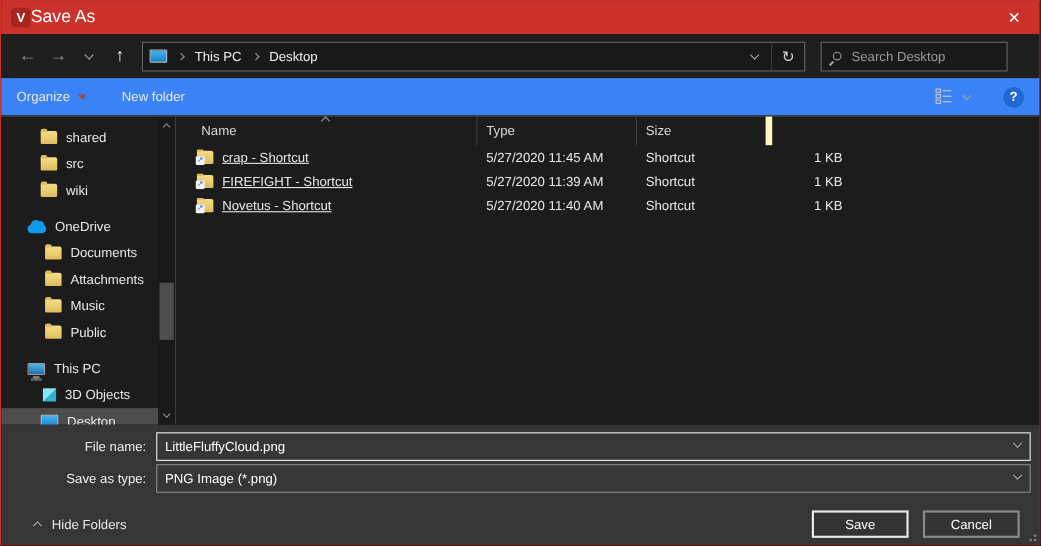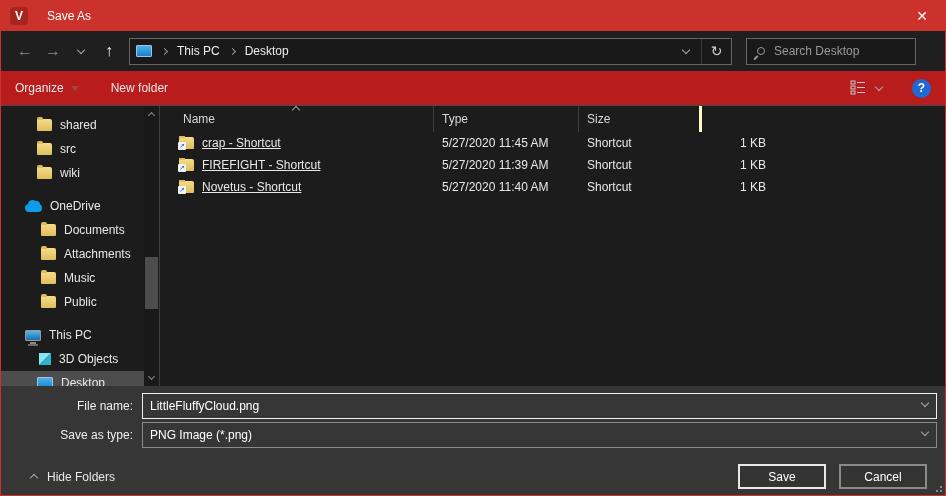--- a/index.html
+++ b/index.html
@@ -8,21 +8,21 @@
   .window{
     width:946px; height:496px; position:relative;
     border:1px solid #cb322b; background:#1c1c1c;
     display:flex; flex-direction:column; overflow:hidden;
     color:#e8e8e8; font-size:12px;
   }
   
   .titlebar{ height:30px; background:#cb322b; display:flex; align-items:center; padding-left:9px; flex:none; }
   .appicon{ width:18px; height:18px; background:#a8241f; border-radius:4px; color:#fff;
     font-weight:bold; font-size:12px; display:flex; align-items:center; justify-content:center; }
-  .wtitle{ color:#fff; margin-left:19px; font-size:12px; }
+  .wtitle{ color:#fff; margin-left:0; font-size:16px; }
   .closebtn{ margin-left:auto; width:46px; height:30px; display:flex; align-items:center; justify-content:center;
     color:#fff; font-size:14px; cursor:default; }
   
   .navbar{ height:40px; display:flex; align-items:center; background:#1f1f1f; padding:0 0 0 10px; flex:none; }
   .navbtn{ width:28px; height:28px; display:flex; align-items:center; justify-content:center; font-size:16px; }
   .dim{ color:#8a8a8a; } .lit{ color:#efefef; }
   .chev{ display:inline-block; width:6px; height:6px; border-right:1.4px solid #a9a9a9; border-bottom:1.4px solid #a9a9a9; }
   .chev.down{ transform:rotate(45deg); margin-top:-3px; }
   .chev.right{ transform:rotate(-45deg); width:5px; height:5px; border-color:#9a9a9a; }
   .chev.up{ transform:rotate(-135deg); margin-top:3px; }
@@ -34,21 +34,21 @@
   .refresh{ border-left:1px solid #3a3a3a; color:#cfcfcf; font-size:14px; }
   .searchbox{ width:170px; height:27px; margin:0 29px 0 14px; border:1px solid #666; background:#191919;
     display:flex; align-items:center; padding:0 10px; gap:9px; flex:none; position:relative; }
   .mag{ width:8px; height:8px; border:1.5px solid #9a9a9a; border-radius:50%; position:relative; flex:none; }
   .mag::after{ content:""; position:absolute; width:1.5px; height:5px; background:#9a9a9a;
     left:-3px; top:7px; transform:rotate(45deg); }
   .searchinput{ background:transparent; border:none; outline:none; color:#d8d8d8; width:100%;
     font-family:"Liberation Sans",sans-serif; font-size:12px; }
   .searchinput::placeholder{ color:#9a9a9a; opacity:1; }
   
-  .toolbar{ height:34px; background:#b91c1c; display:flex; align-items:center; padding:0 14px; flex:none; }
+  .toolbar{ height:34px; background:#3b82f6; display:flex; align-items:center; padding:0 14px; flex:none; }
   .tbtn{ display:flex; align-items:center; gap:7px; margin-right:32px; color:#e8e8e8; }
   .caret-red{ width:0; height:0; border-left:4px solid transparent; border-right:4px solid transparent;
     border-top:5px solid #9e4a44; }
   .tb-right{ margin-left:auto; display:flex; align-items:center; gap:10px; }
   .helpbtn{ width:19px; height:19px; border-radius:50%; background:#2169d2; color:#fff;
     display:flex; align-items:center; justify-content:center; font-weight:bold; font-size:12px; margin-left:20px; }
   
   .main{ flex:none; height:281px; display:flex; border-top:1px solid #4a4a4a; background:#1c1c1c; position:relative; }
   .sidebar{ width:158px; flex:none; position:relative; padding-top:7px; overflow:hidden; }
   .side-item{ height:24px; display:flex; align-items:center; gap:8px; margin-right:15px; padding-left:36px; }
@@ -62,21 +62,21 @@
   .sb-arrow{ height:16px; display:flex; align-items:center; justify-content:center; }
   .sb-arrow .chev{ width:5px; height:5px; border-color:#8a8a8a; }
   .sb-arrow.bottom{ position:absolute; bottom:0; left:0; right:0; }
   .sb-thumb{ position:absolute; left:1px; top:151px; width:13px; height:52px; background:#4d4d4d; }
   
   .filelist{ flex:1; border-left:1px solid #3f3f3f; display:flex; flex-direction:column; }
   .fhead,.frow{ display:grid; grid-template-columns:274px 145px 123px 77px 1fr; align-items:center; }
   .fhead{ height:26px; color:#d8d8d8; flex:none; }
   .hcell{ height:100%; display:flex; align-items:center; border-right:1px solid #3f3f3f; padding-left:8px; position:relative; }
   .hcell.name{ padding-left:23px; }
-  .hcell.last{ border-right:3px solid #fef9c3; }
+  .hcell.last{ border-right:6px solid #fef9c3; }
   .hcell.filler{ border-right:none; }
   .sortmark{ position:absolute; top:1px; left:50%; margin-left:-4px; width:6px; height:6px;
     border-right:1.3px solid #9a9a9a; border-bottom:1.3px solid #9a9a9a; transform:rotate(-135deg); }
   .frow{ height:22px; }
   .cell{ padding-left:8px; white-space:nowrap; overflow:hidden; }
   .cell.name{ display:flex; align-items:center; gap:8px; padding-left:19px;text-decoration:underline; }
   .cell.size{ text-align:right; padding-right:13px; }
   
   .icn{ display:inline-block; position:relative; flex:none; }
   .icn.folder{ width:15px; height:12px; border-radius:1px 2px 1px 1px;

